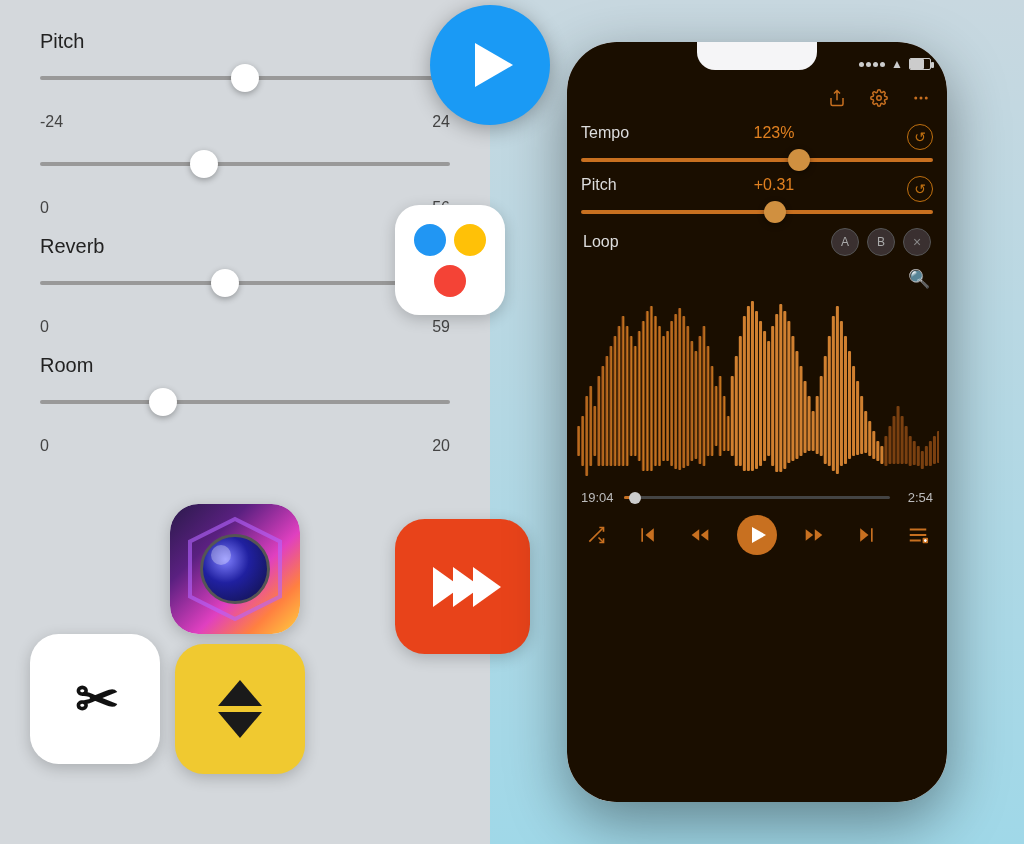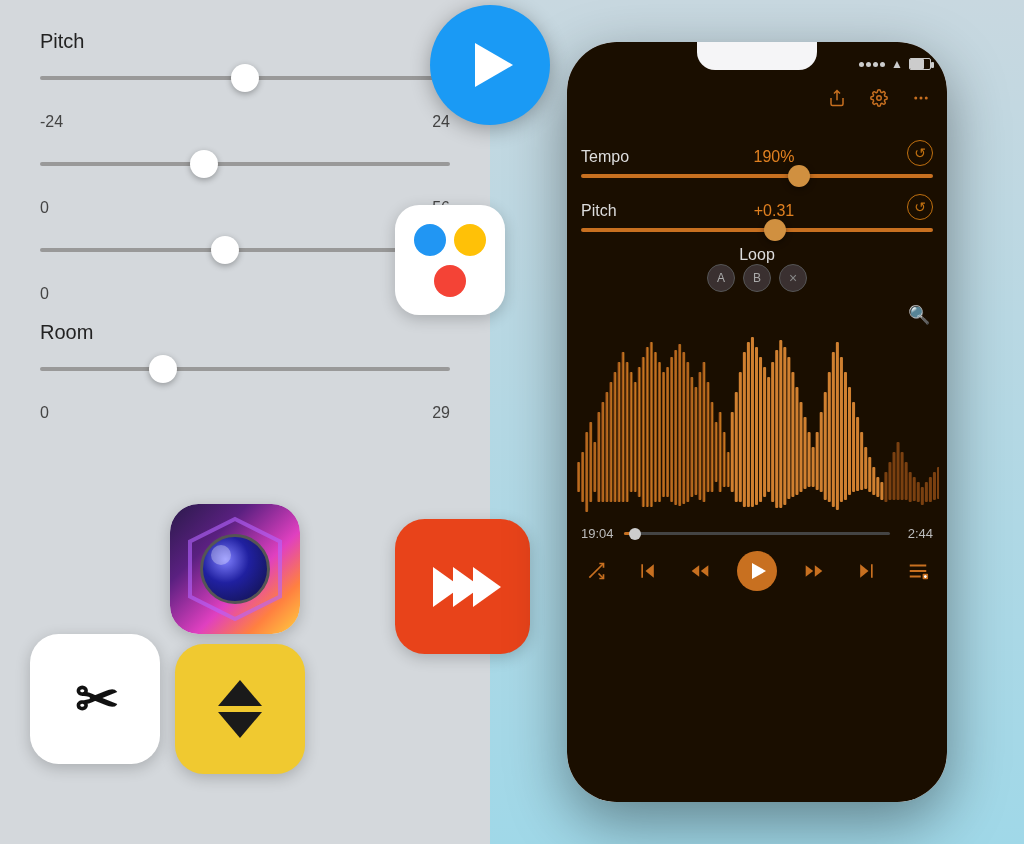--- a/index.html
+++ b/index.html
@@ -362,24 +362,23 @@
       font-size: 16px;
     }
 
     
     .controls-area {
       padding: 4px 14px;
     }
 
     .control-row {
       display: flex;
-      align-items: flex-end;
+      align-items: flex-start;
       justify-content: space-between;
       margin-bottom: 8px;
-      margin-top: 16px;
     }
 
     .control-label {
       font-size: 16px;
       color: #ddd;
       min-width: 60px;
     }
 
     .control-value {
       font-size: 16px;
@@ -421,21 +420,20 @@
       box-shadow: 0 2px 6px rgba(0,0,0,0.4);
     }
 
     
     .loop-row {
       display: flex;
       align-items: center;
       justify-content: flex-end;
       margin-bottom: 10px;
       padding: 0 2px;
-      flex-direction: column;
     }
 
     .loop-label {
       font-size: 16px;
       color: #ddd;
     }
 
     .loop-btn {
       width: 28px;
       height: 28px;
@@ -596,41 +594,42 @@
           <div class="slider-thumb" style="left:40%"></div>
         </div>
       </div>
       <div class="slider-range">
         <span>0</span>
         <span>56</span>
       </div>
     </div>
 
     <div class="slider-section">
+      <div class="slider-label">Reverb</div>
       <div class="slider-track-container">
         <div class="slider-track">
           <div class="slider-thumb" style="left:45%"></div>
         </div>
       </div>
       <div class="slider-range">
         <span>0</span>
         <span>59</span>
       </div>
     </div>
 
     <div class="slider-section">
       <div class="slider-label">Room</div>
       <div class="slider-track-container">
         <div class="slider-track">
           <div class="slider-thumb" style="left:30%"></div>
         </div>
       </div>
       <div class="slider-range">
         <span>0</span>
-        <span>29</span>
+        <span>20</span>
       </div>
     </div>
 
     <div class="app-icon app-icon-capcut">
       <span class="capcut-symbol">✂</span>
     </div>
 
     <div class="app-icon app-icon-camera">
       <div class="camera-icon-bg">
         <svg class="hex-border" viewBox="0 0 110 110">
@@ -705,21 +704,21 @@
                 <circle cx="12" cy="12" r="2"></circle>
                 <circle cx="19" cy="12" r="2"></circle>
             </svg>
           </div>
         </div>
 
         <div class="controls-area">
 
           <div class="control-row">
             <span class="control-label">Tempo</span>
-            <span class="control-value">190%</span>
+            <span class="control-value">123%</span>
             <div class="control-reset">↺</div>
           </div>
           <div class="orange-slider">
             <div class="orange-thumb" style="left:62%;"></div>
           </div>
 
           <div class="control-row">
             <span class="control-label">Pitch</span>
             <span class="control-value">+0.31</span>
             <div class="control-reset">↺</div>
@@ -850,21 +849,21 @@
             </g>
           </svg>
         </div>
 
         <div class="progress-area">
           <span class="time-label">19:04</span>
           <div class="progress-track">
             <div class="progress-fill"></div>
             <div class="progress-thumb"></div>
           </div>
-          <span class="time-label" style="text-align:right;">2:44</span>
+          <span class="time-label" style="text-align:right;">2:54</span>
         </div>
 
         <div class="transport-bar">
           <div class="transport-icon">
             <svg width="20" height="20" viewBox="0 0 24 24" fill="none" stroke="#c87020" stroke-width="2">
               <polyline points="16 3 21 3 21 8"></polyline>
                 <line x1="4" y1="20" x2="21" y2="3"></line>
                 <polyline points="21 16 21 21 16 21"></polyline>
                 <line x1="15" y1="15" x2="21" y2="21"></line>
             </svg>

